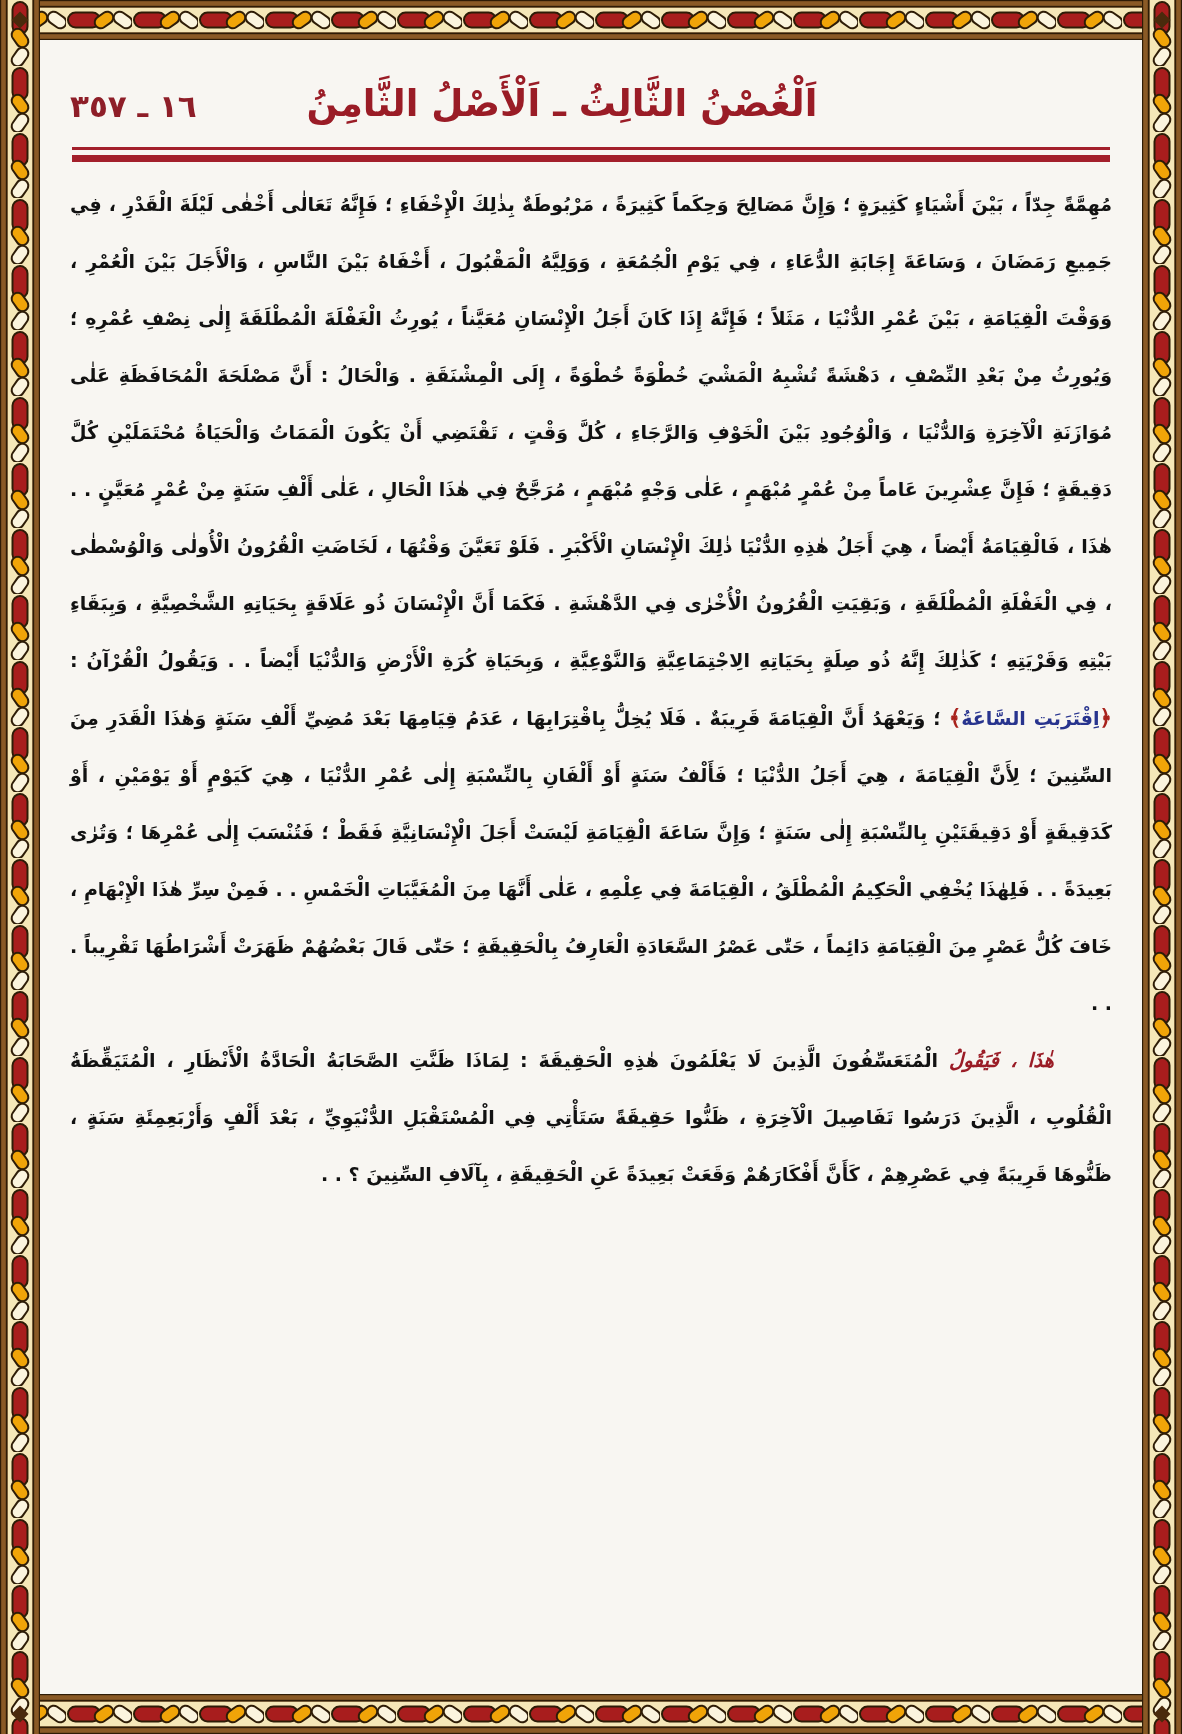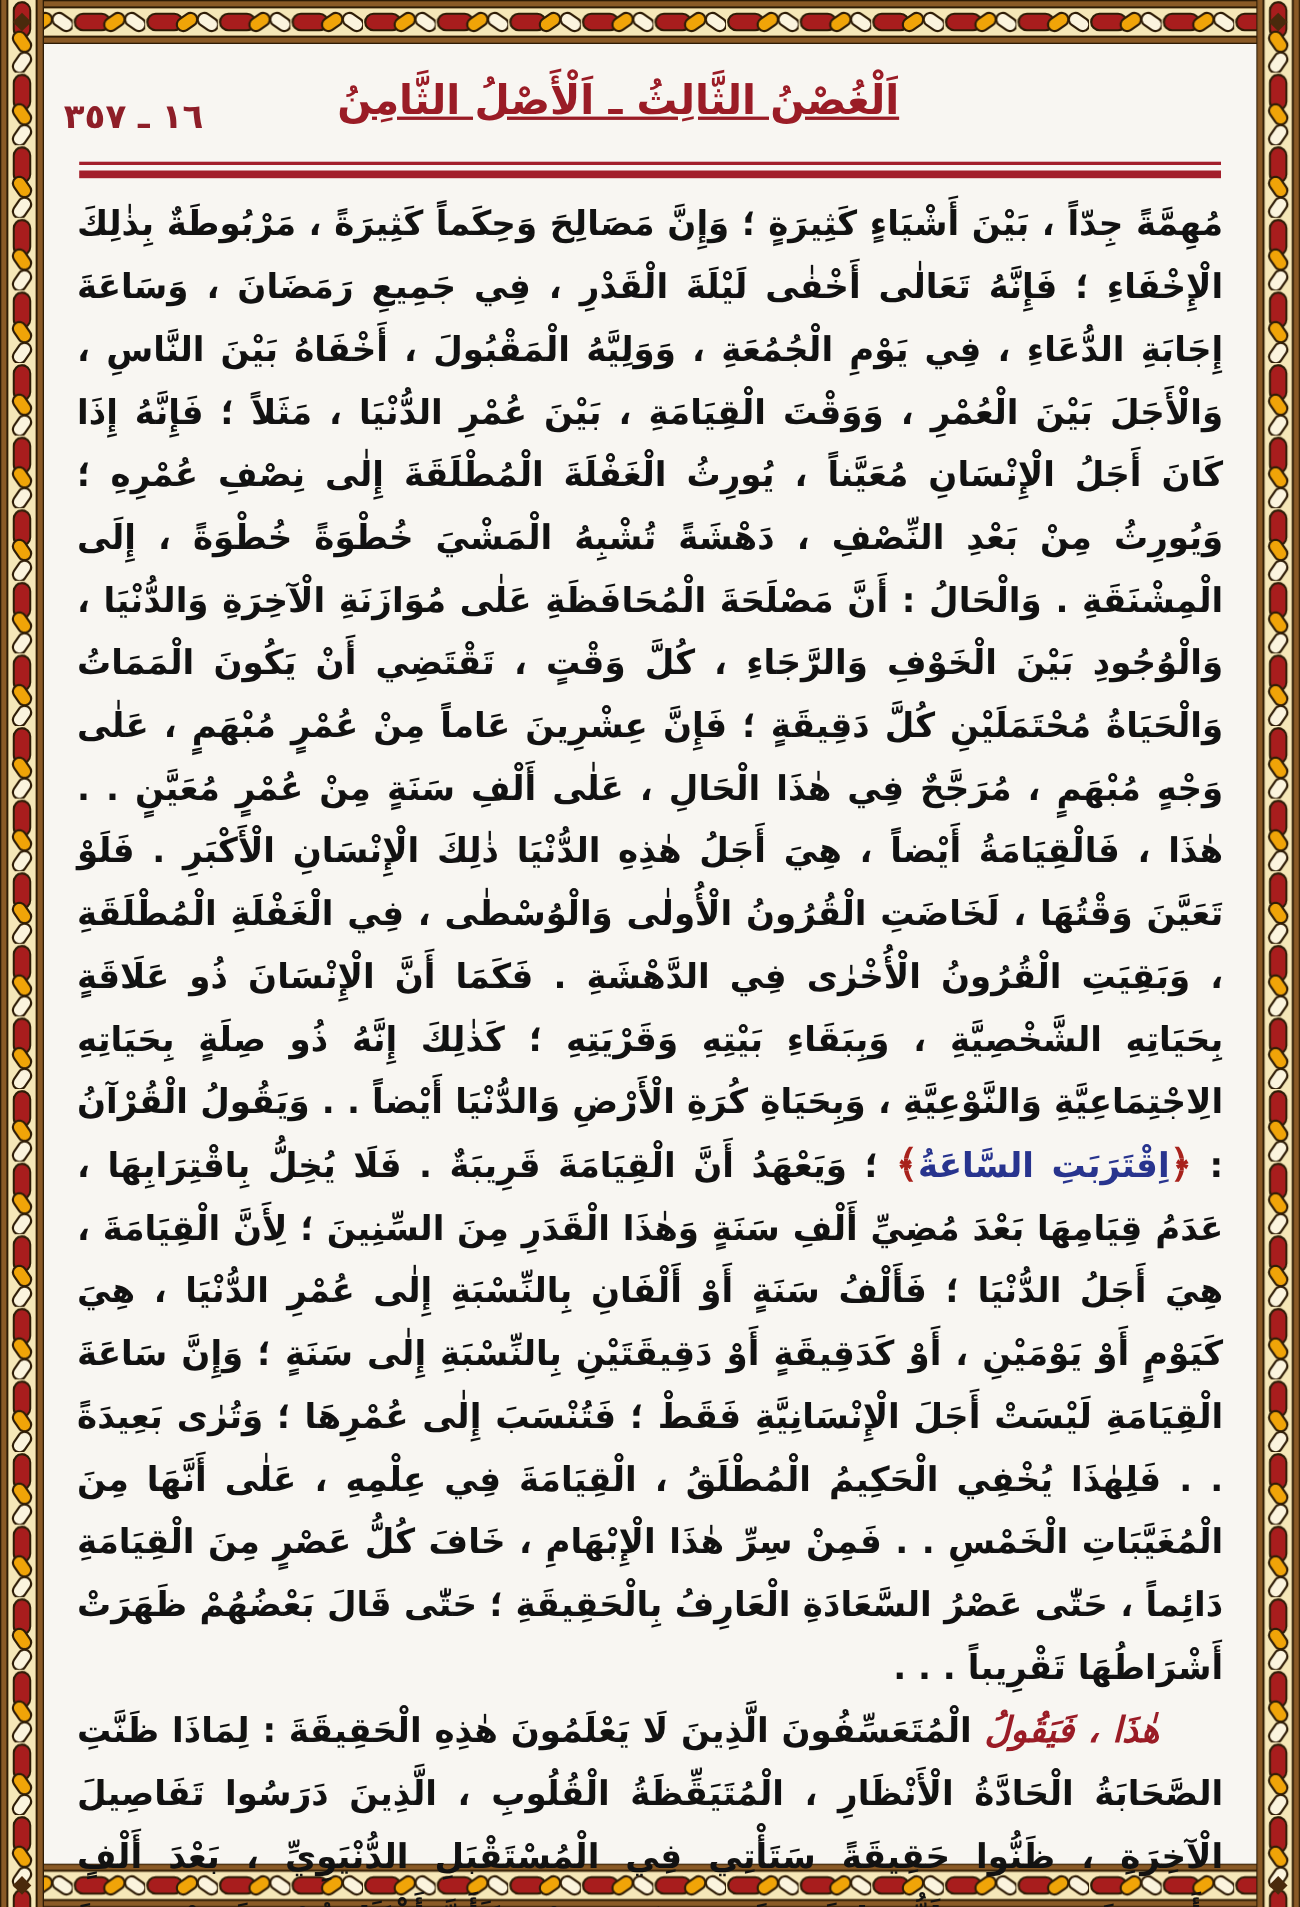--- a/index.html
+++ b/index.html
@@ -16,38 +16,38 @@
   .corner-gem {
     position:absolute; width:12px; height:12px; background:#4a2a0c;
     transform:rotate(45deg); z-index:3;
   }
   .gem-tl { top:14px; left:14px; }
   .gem-tr { top:14px; right:14px; }
   .gem-bl { bottom:14px; left:14px; }
   .gem-br { bottom:14px; right:14px; }
 
   .page-marker {
-    position:absolute; top:88px; left:58px;
+    position:absolute; top:88px; left:70px;
     font-size:31px; font-weight:bold; color:#8e1e28;
     direction:rtl; white-space:nowrap;
   }
   .page-title {
-    position:absolute; top:70px; left:72px; right:130px;
+    position:absolute; top:82px; left:72px; right:130px;
     text-align:center; font-size:37px; font-weight:bold; color:#9a1c26;
-    direction:rtl; white-space:nowrap;text-decoration:underline;
+    direction:rtl; white-space:nowrap;
   }
   .rule { position:absolute; top:147px; left:72px; right:72px; }
   .rule-thin  { height:3px; background:#a31f2b; }
   .rule-gap   { height:5px; }
   .rule-thick { height:7px; background:#a31f2b; }
 
   .content {
     position:absolute; top:176px; left:70px; right:70px; bottom:46px;
     direction:rtl; text-align:justify;
-    font-size:31px; line-height:57px; font-weight:600; color:#121212;
+    font-size:19px; line-height:57px; font-weight:600; color:#121212;
   }
   .content p { margin:0; }
   .content p.p2 { text-indent:58px; }
   .q-bracket { color:#a8221c; font-weight:bold; font-size:1.12em; }
   .q-text    { color:#28348e; font-weight:bold; }
   .lead      { color:#9a1c26; font-weight:bold; font-size:1.04em;font-style:italic; }
 </style>
 </head>
 <body>
 

